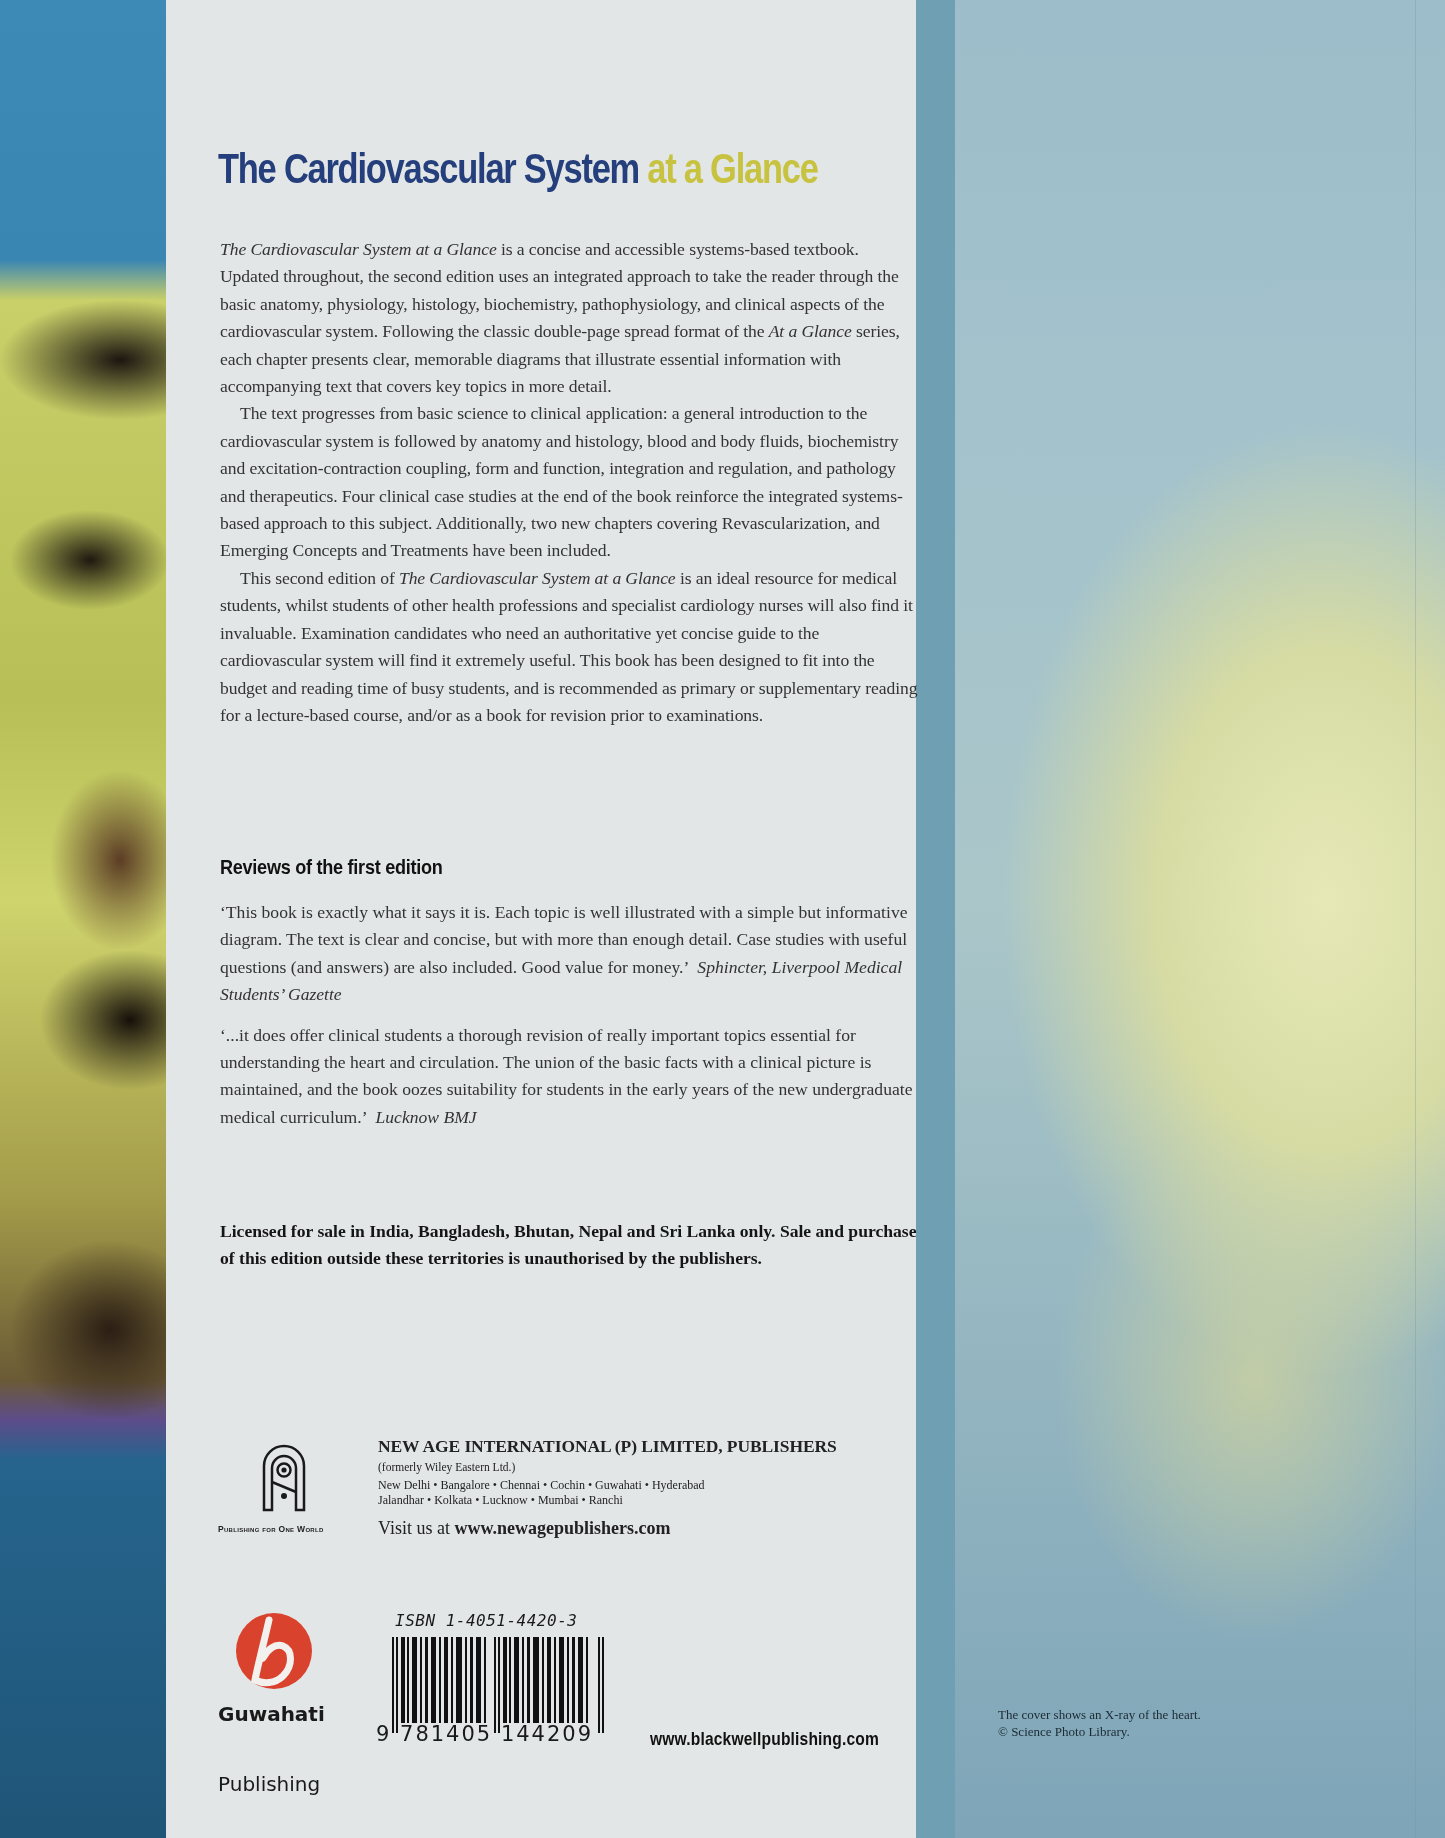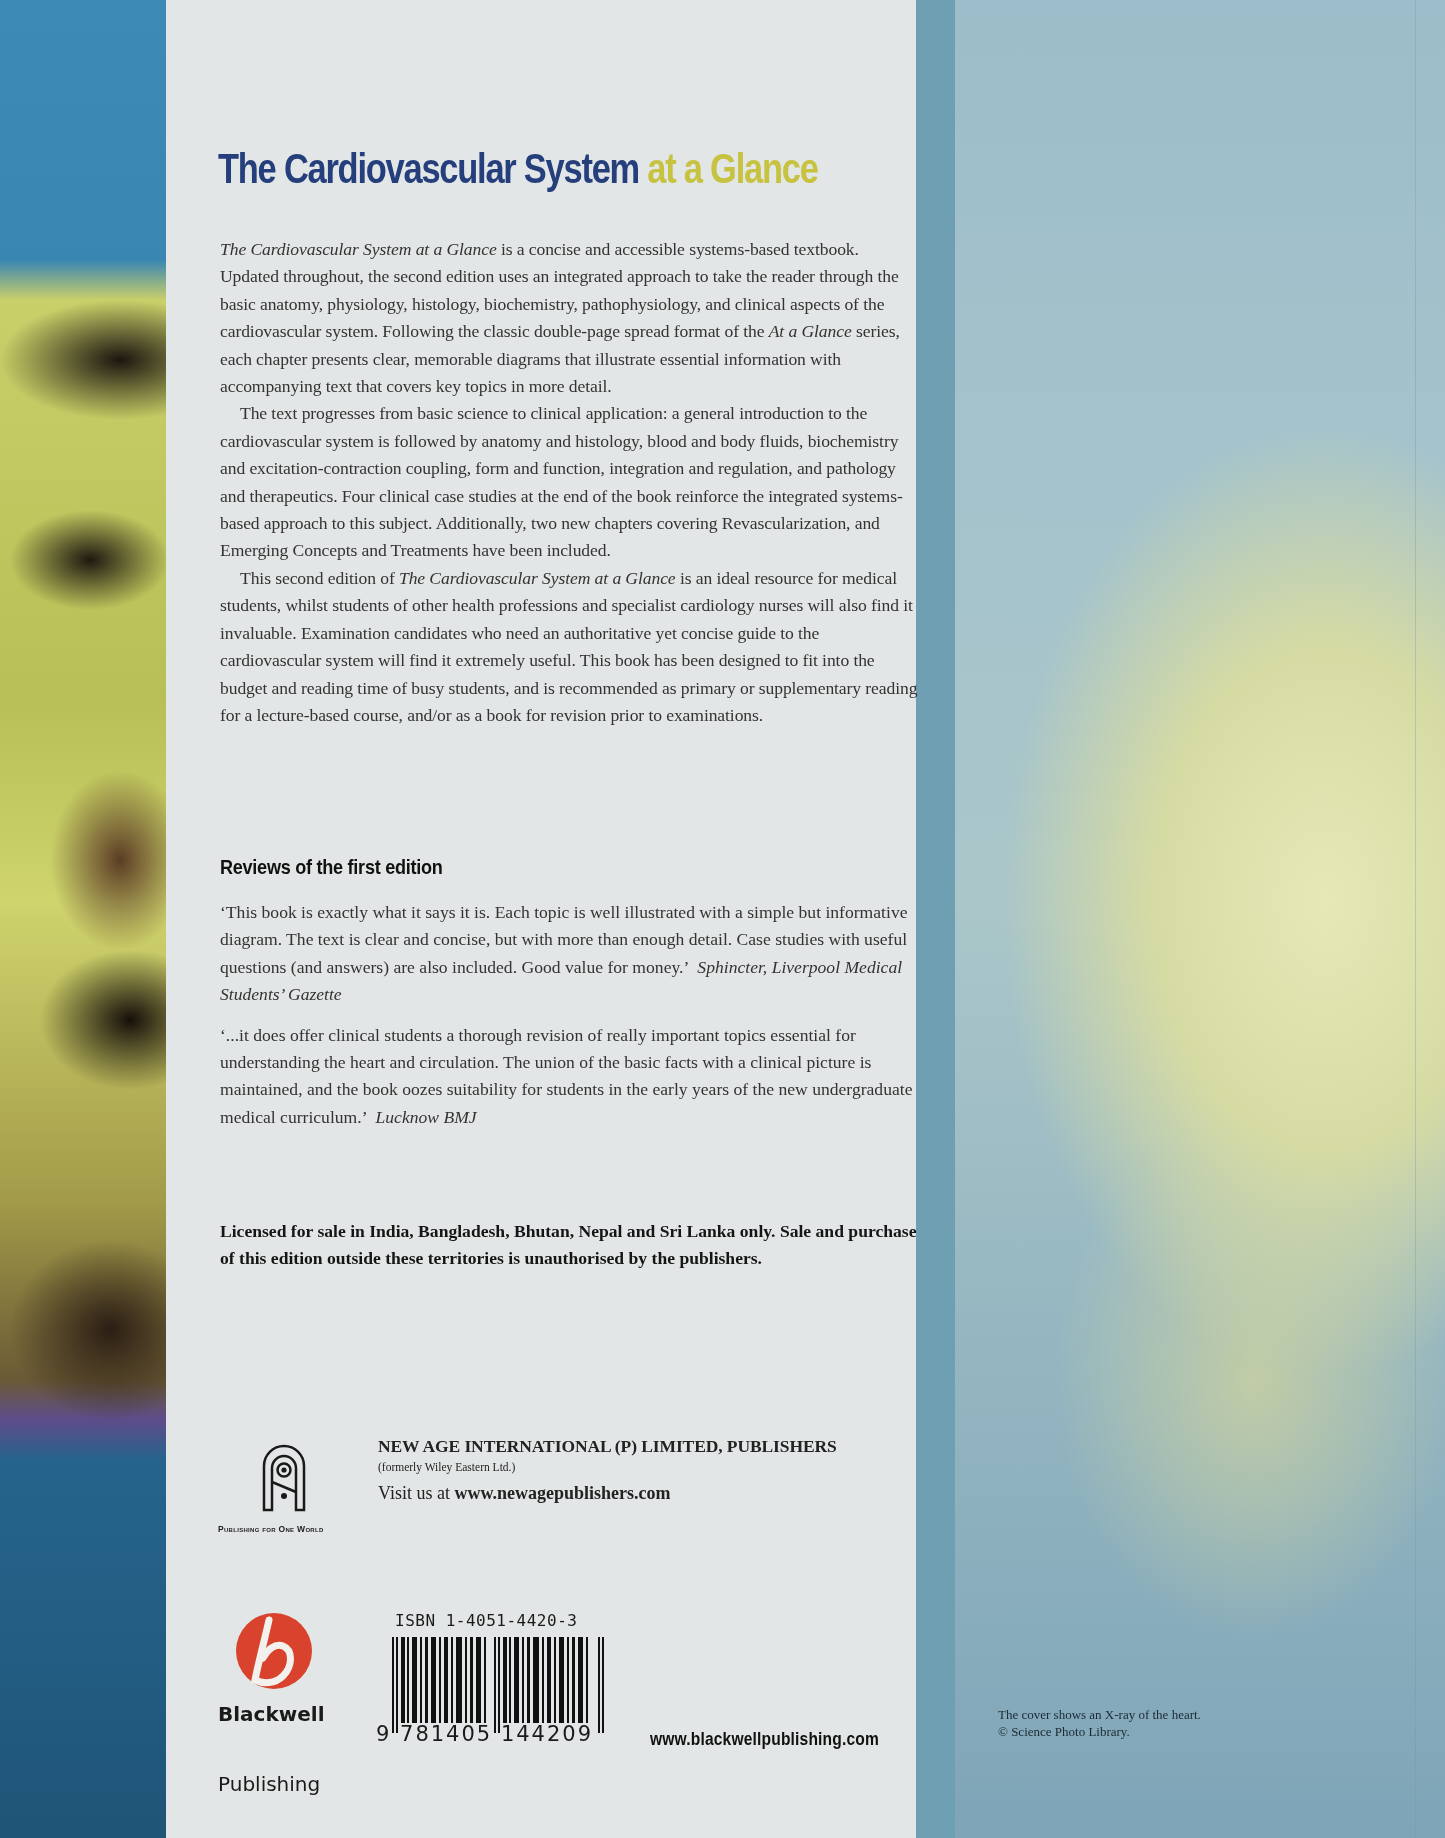--- a/index.html
+++ b/index.html
@@ -92,21 +92,21 @@
   }
   .bw-name {
     position:absolute; left:52px; top:1701px;
     font-family:"DejaVu Sans", sans-serif; font-size:20px; line-height:26px; color:#1a1a1a;
   }
   .bw-name .b1 { font-weight:bold; display:block; }
   .bw-name .b2 { display:block;margin-top:44px; }
   
   .isbn {
     position:absolute; left:229px; top:1611px;
-    font-family:"DejaVu Sans Mono", monospace; font-size:16px; color:#1a1a1a; letter-spacing:0.5px;
+    font-family:"DejaVu Sans Mono", monospace; font-size:16px; color:#1a1a1a; letter-spacing:0.5px;font-style:italic;
   }
   .barcode {
     position:absolute; left:226px; top:1637px; width:212px; height:96px;
   }
   .barcode-digits {
     position:absolute; left:210px; top:1722px;
     font-family:"DejaVu Sans", sans-serif; font-size:21px; color:#1a1a1a; letter-spacing:2px;
   }
   .bw-url {
     position:absolute; left:484px; top:1728px;
@@ -152,29 +152,33 @@
     <path d="M6 70 V26 A20 20 0 0 1 46 26 V70 H38 V28 A12 12 0 0 0 14 28 V70 Z" fill="none" stroke="#1a1a1a" stroke-width="2.5"></path>
     <circle cx="26" cy="30" r="6.5" fill="none" stroke="#1a1a1a" stroke-width="2.5"></circle>
     <circle cx="26" cy="30" r="2.6" fill="#1a1a1a"></circle>
     <path d="M14 42 L38 52" stroke="#1a1a1a" stroke-width="2.5"></path>
     <circle cx="26" cy="56" r="3" fill="#1a1a1a"></circle>
   </svg>
   <div class="na-tagline">Publishing for One World</div>
   <div class="na-text">
     <div class="na-name">NEW AGE INTERNATIONAL (P) LIMITED, PUBLISHERS</div>
     <div class="na-former">(formerly Wiley Eastern Ltd.)</div>
+    <div class="na-cities">
+      <div>New Delhi • Bangalore • Chennai • Cochin • Guwahati • Hyderabad</div>
+      <div>Jalandhar • Kolkata • Lucknow • Mumbai • Ranchi</div>
+    </div>
     <div class="na-visit"><span>Visit us at </span><span class="url">www.newagepublishers.com</span></div>
   </div>
 
   <svg class="bw-logo" viewBox="0 0 78 78">
     <circle cx="39" cy="39" r="38" fill="#d9432e"></circle>
     <path d="M34 8 C30 26 24 48 20 68 C28 72 40 72 48 64 C58 54 58 38 48 34 C40 31 32 38 28 46" fill="none" stroke="#f3f1ee" stroke-width="7" stroke-linecap="round"></path>
   </svg>
   <div class="bw-name">
-    <span class="b1">Blackwell</span>
+    <span class="b1">Guwahati</span>
     <span class="b2">Publishing</span>
   </div>
 
   <div class="isbn">ISBN 1-4051-4420-3</div>
   <svg class="barcode" viewBox="0 0 212 96" preserveAspectRatio="none">
     <g fill="#111">
       <rect x="0" y="0" width="2" height="96"></rect>
         <rect x="4" y="0" width="2" height="96"></rect>
       <rect x="9" y="0" width="4" height="86"></rect>
         <rect x="15" y="0" width="2" height="86"></rect>

